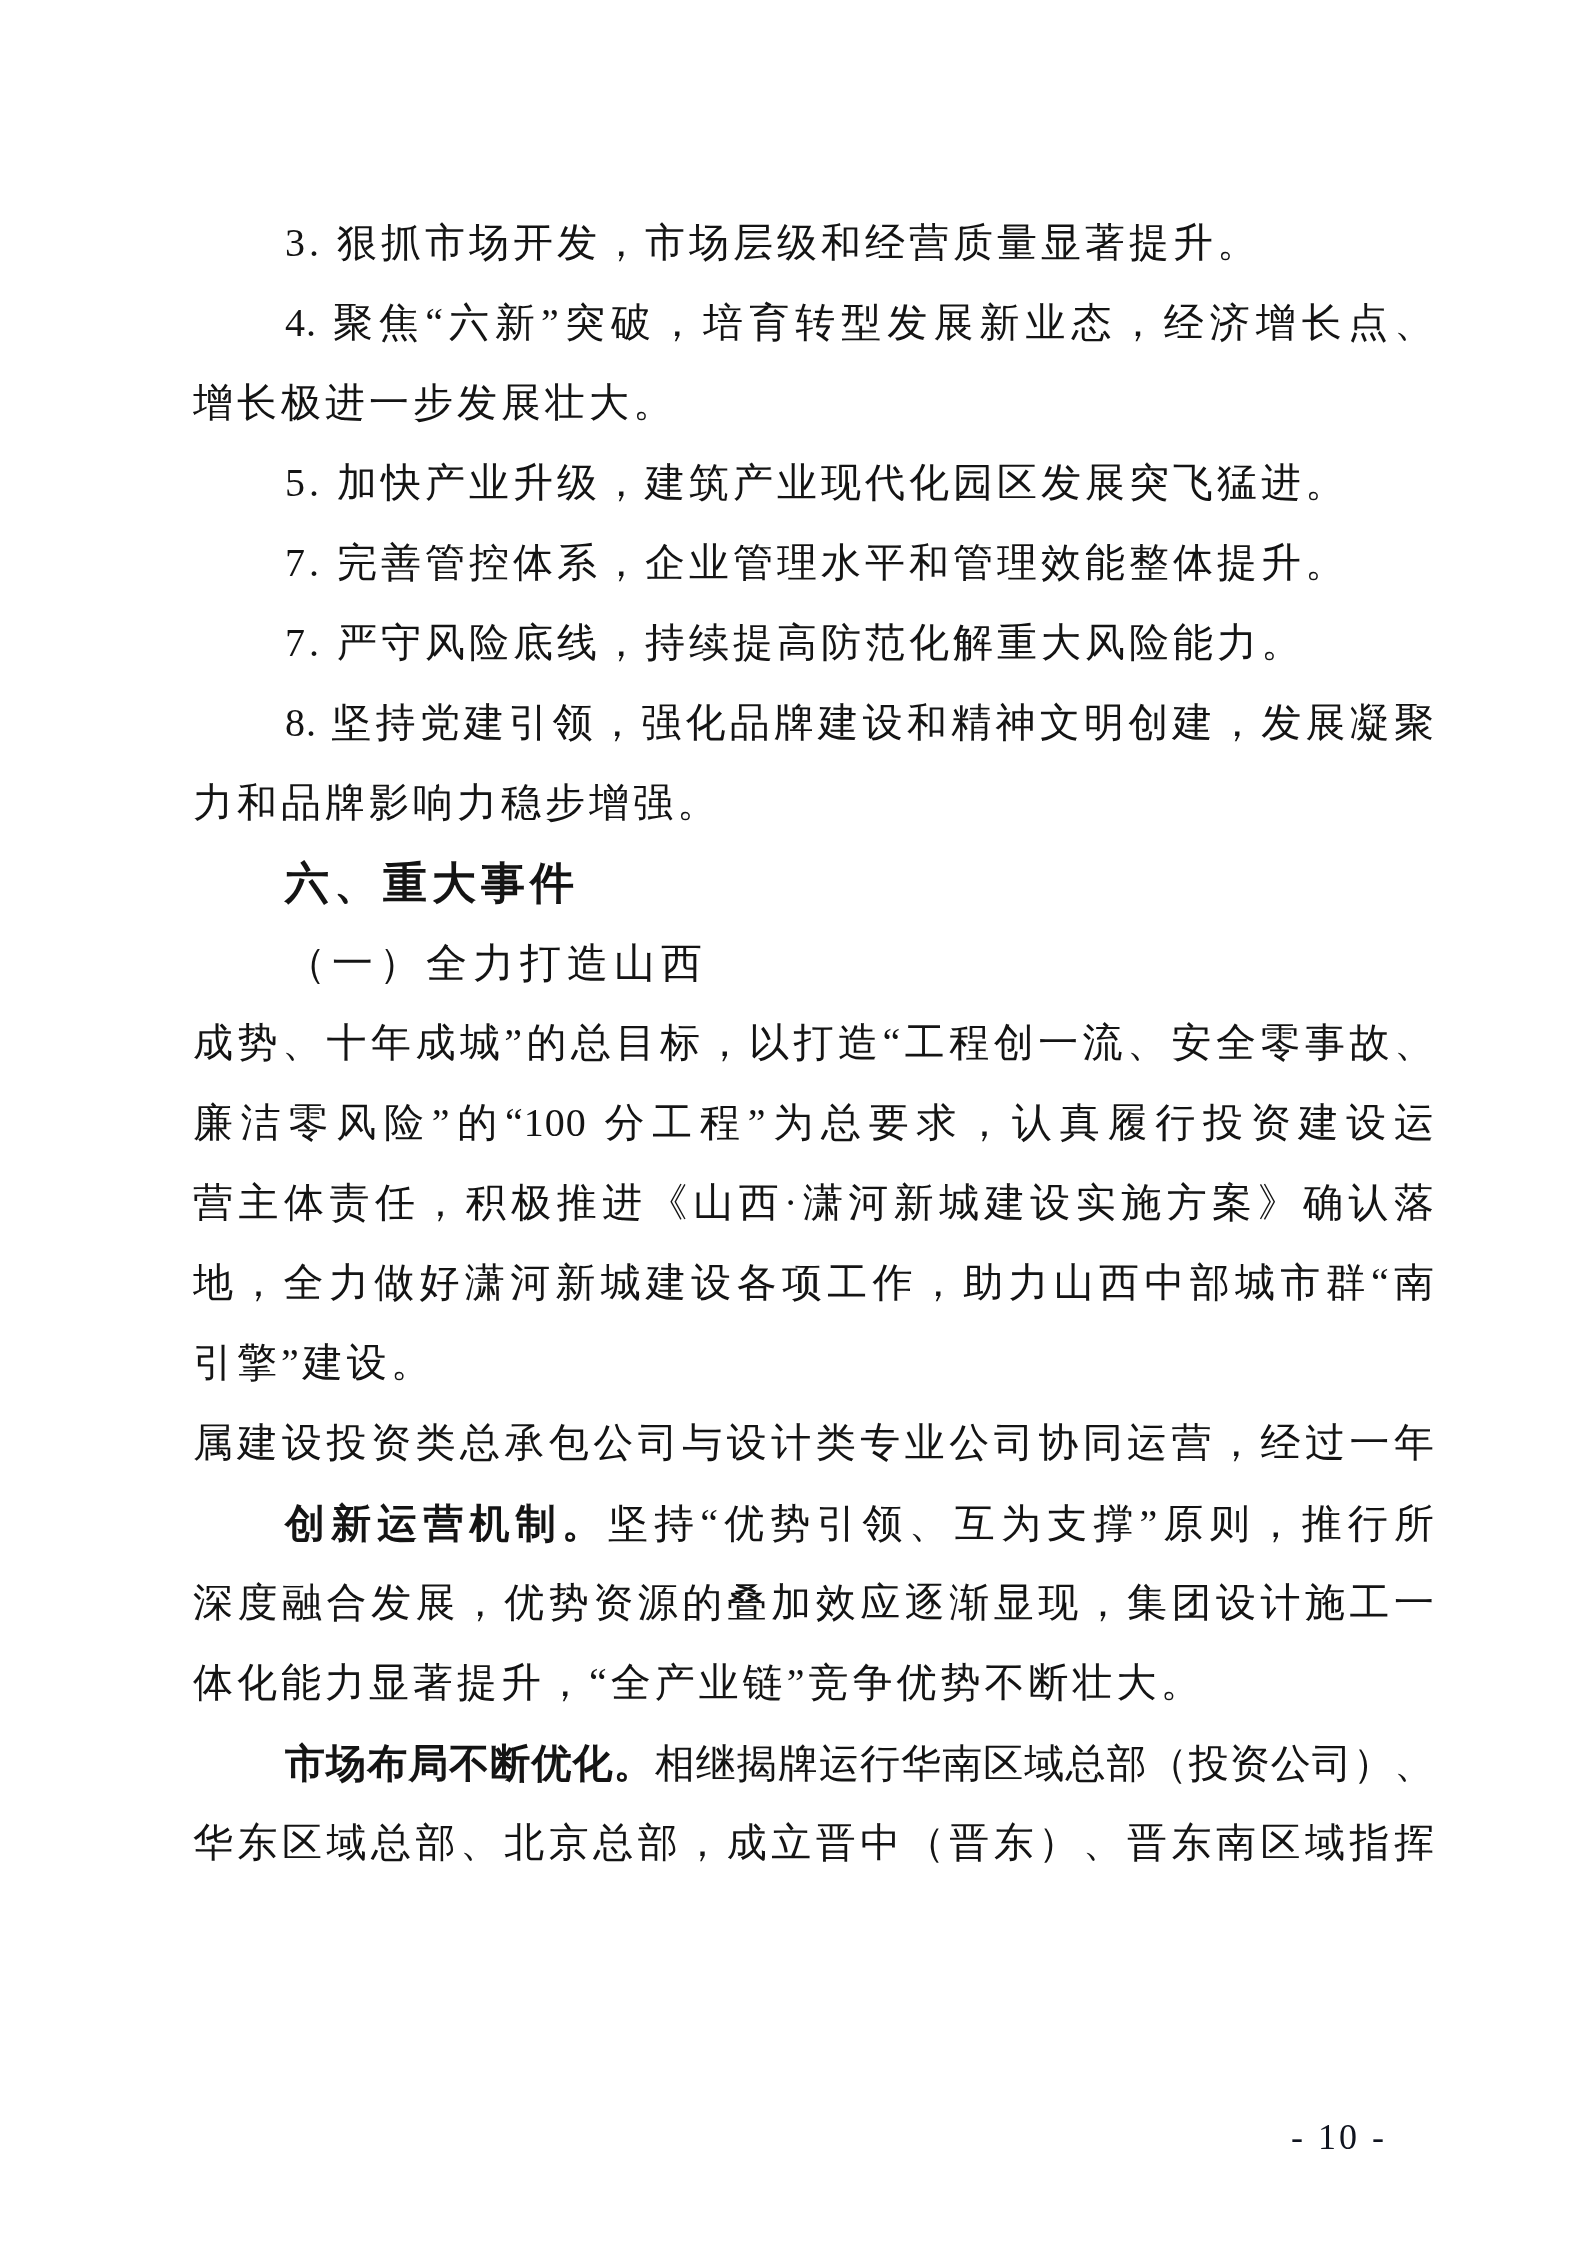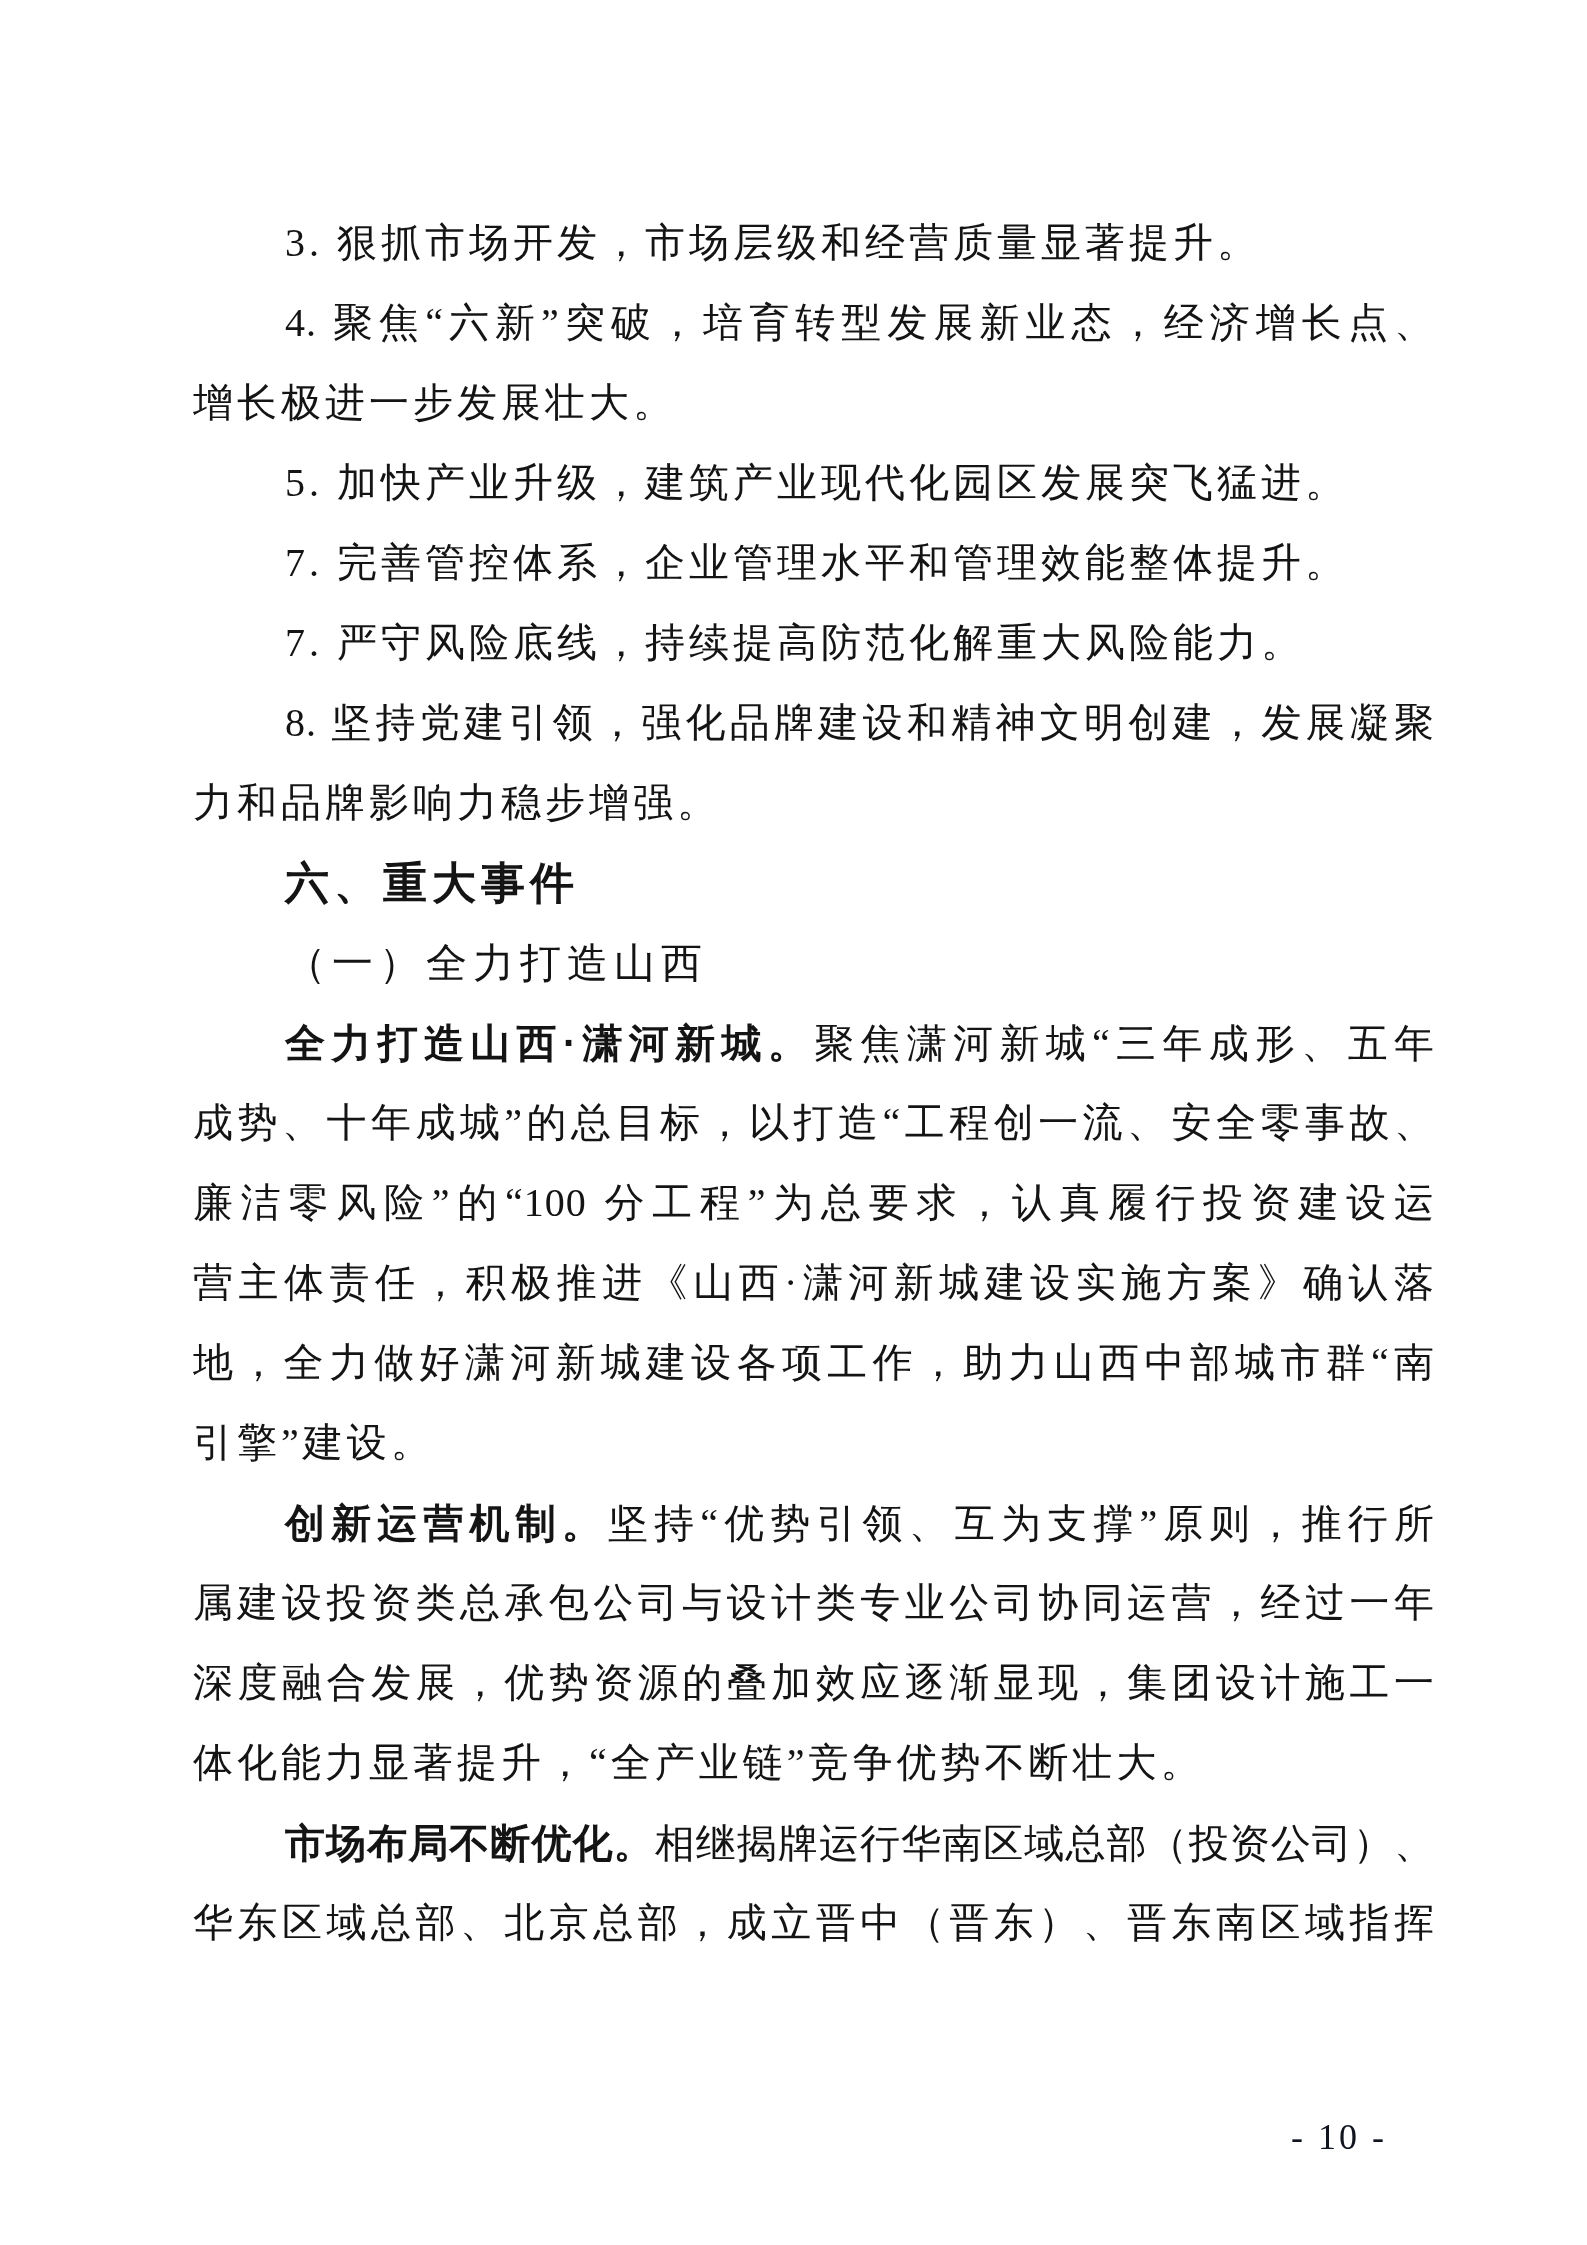--- a/index.html
+++ b/index.html
@@ -63,27 +63,26 @@
   <div class="line indent">3. 狠抓市场开发，市场层级和经营质量显著提升。</div>
   <div class="line indent fill">4. 聚焦“六新”突破，培育转型发展新业态，经济增长点、</div>
   <div class="line">增长极进一步发展壮大。</div>
   <div class="line indent">5. 加快产业升级，建筑产业现代化园区发展突飞猛进。</div>
   <div class="line indent">7. 完善管控体系，企业管理水平和管理效能整体提升。</div>
   <div class="line indent">7. 严守风险底线，持续提高防范化解重大风险能力。</div>
   <div class="line indent fill">8. 坚持党建引领，强化品牌建设和精神文明创建，发展凝聚</div>
   <div class="line">力和品牌影响力稳步增强。</div>
   <div class="line indent heading1">六、重大事件</div>
   <div class="line indent heading2">（一）全力打造山西</div>
-  <div class="line indent fill"><span class="lead">全力打造山西·潇河新城。</span><span>聚焦潇河新城“三年成形、五年</span></div>
   <div class="line fill">成势、十年成城”的总目标，以打造“工程创一流、安全零事故、</div>
   <div class="line fill">廉洁零风险”的“100 分工程”为总要求，认真履行投资建设运</div>
   <div class="line fill">营主体责任，积极推进《山西·潇河新城建设实施方案》确认落</div>
   <div class="line fill">地，全力做好潇河新城建设各项工作，助力山西中部城市群“南</div>
   <div class="line">引擎”建设。</div>
+  <div class="line fill">属建设投资类总承包公司与设计类专业公司协同运营，经过一年</div>
   <div class="line indent fill"><span class="lead">创新运营机制。</span><span>坚持“优势引领、互为支撑”原则，推行所</span></div>
-  <div class="line fill">属建设投资类总承包公司与设计类专业公司协同运营，经过一年</div>
   <div class="line fill">深度融合发展，优势资源的叠加效应逐渐显现，集团设计施工一</div>
   <div class="line">体化能力显著提升，“全产业链”竞争优势不断壮大。</div>
   <div class="line indent fill"><span class="lead">市场布局不断优化。</span><span>相继揭牌运行华南区域总部（投资公司）、</span></div>
   <div class="line fill">华东区域总部、北京总部，成立晋中（晋东）、晋东南区域指挥</div>
 </div>
 
 <div class="page-footer">- 10 -</div>
 
 </body></html>

